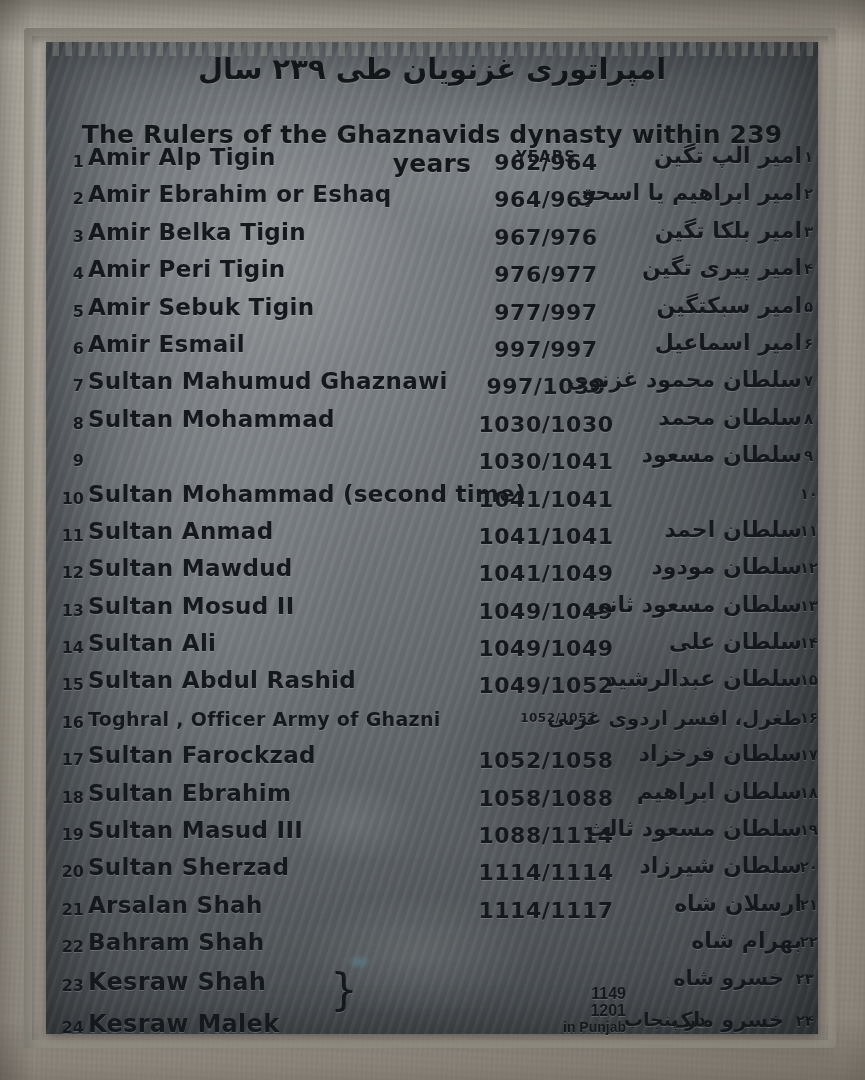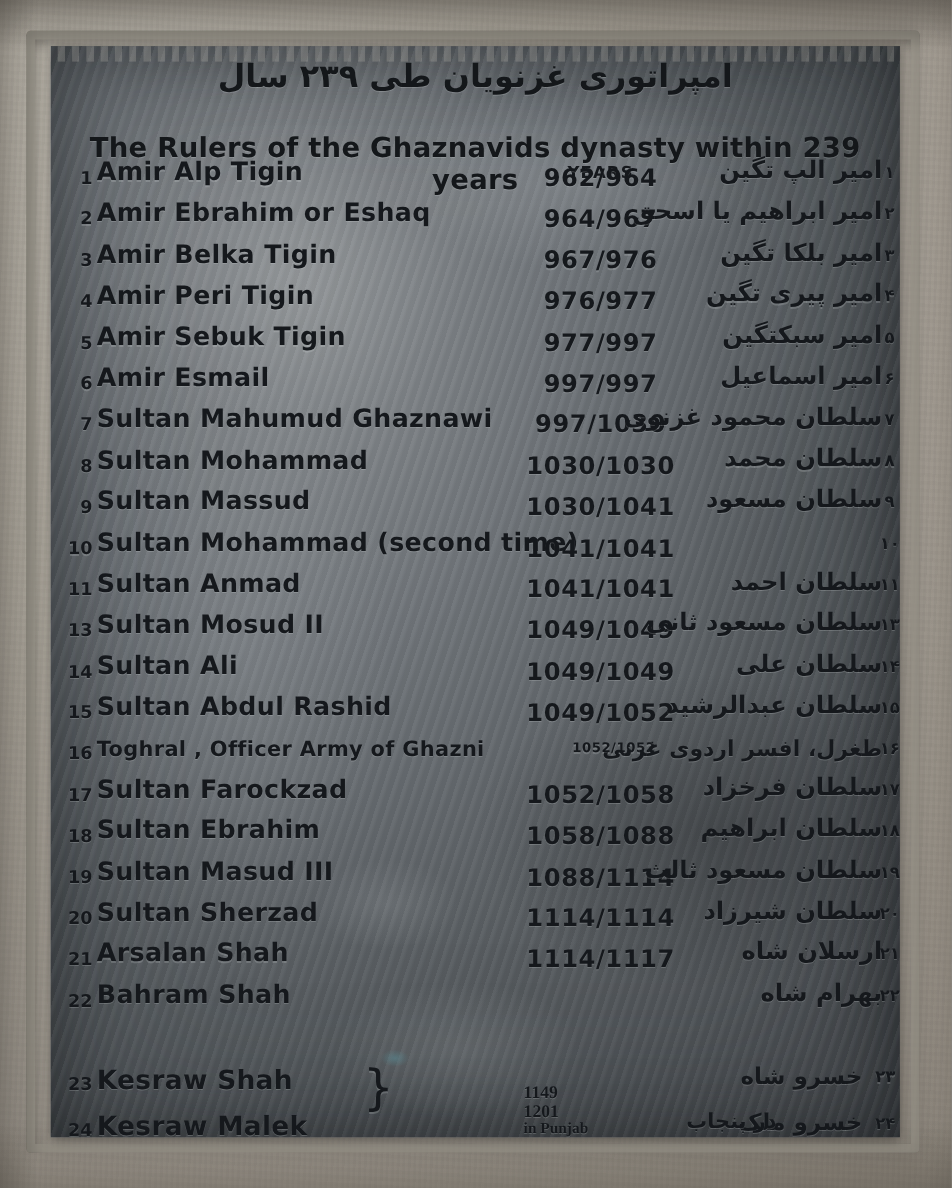--- a/index.html
+++ b/index.html
@@ -218,24 +218,24 @@
     left: 284px;
     font-size: 44px;
     font-weight: 400;
     font-family: "DejaVu Sans", sans-serif;
     line-height: 1;
   }
   .tail-years {
     position: absolute;
     left: 430px;
     width: 150px;
-    text-align: left;
+    text-align: right;
     font-size: 16px;
     font-weight: 700;
-    font-family: Liberation Serif, serif;
+    font-family: Liberation Sans, sans-serif;
     line-height: 1.05;
   }
   .tail-fa {
     position: absolute;
     right: 34px;
     direction: rtl;
     font-size: 21px;
     font-weight: 700;
     font-family: "DejaVu Sans", sans-serif;
     white-space: nowrap;
@@ -357,41 +357,47 @@
         <div class="row">
           <span class="r-num">8</span>
           <span class="r-name">Sultan Mohammad</span>
           <span class="r-years">1030/1030</span>
           <span class="r-fa">سلطان محمد</span>
           <span class="r-fanum">۸</span>
         </div>
 
         <div class="row">
           <span class="r-num">9</span>
-          <span class="r-name">Sultan Massud</span>
           <span class="r-years">1030/1041</span>
           <span class="r-fa">سلطان مسعود</span>
           <span class="r-fanum">۹</span>
         </div>
 
         <div class="row">
           <span class="r-num">10</span>
           <span class="r-name">Sultan Mohammad (second time)</span>
           <span class="r-years">1041/1041</span>
           <span class="r-fanum">۱۰</span>
         </div>
 
         <div class="row">
           <span class="r-num">11</span>
           <span class="r-name">Sultan Anmad</span>
           <span class="r-years">1041/1041</span>
           <span class="r-fa">سلطان احمد</span>
           <span class="r-fanum">۱۱</span>
         </div>
 
+        <div class="row">
+          <span class="r-num">12</span>
+          <span class="r-name">Sultan  Mawdud</span>
+          <span class="r-years">1041/1049</span>
+          <span class="r-fa">سلطان مودود</span>
+          <span class="r-fanum">۱۲</span>
+        </div>
 
         <div class="row">
           <span class="r-num">13</span>
           <span class="r-name">Sultan  Mosud  II</span>
           <span class="r-years">1049/1049</span>
           <span class="r-fa">سلطان مسعود ثانی</span>
           <span class="r-fanum">۱۳</span>
         </div>
 
         <div class="row">

